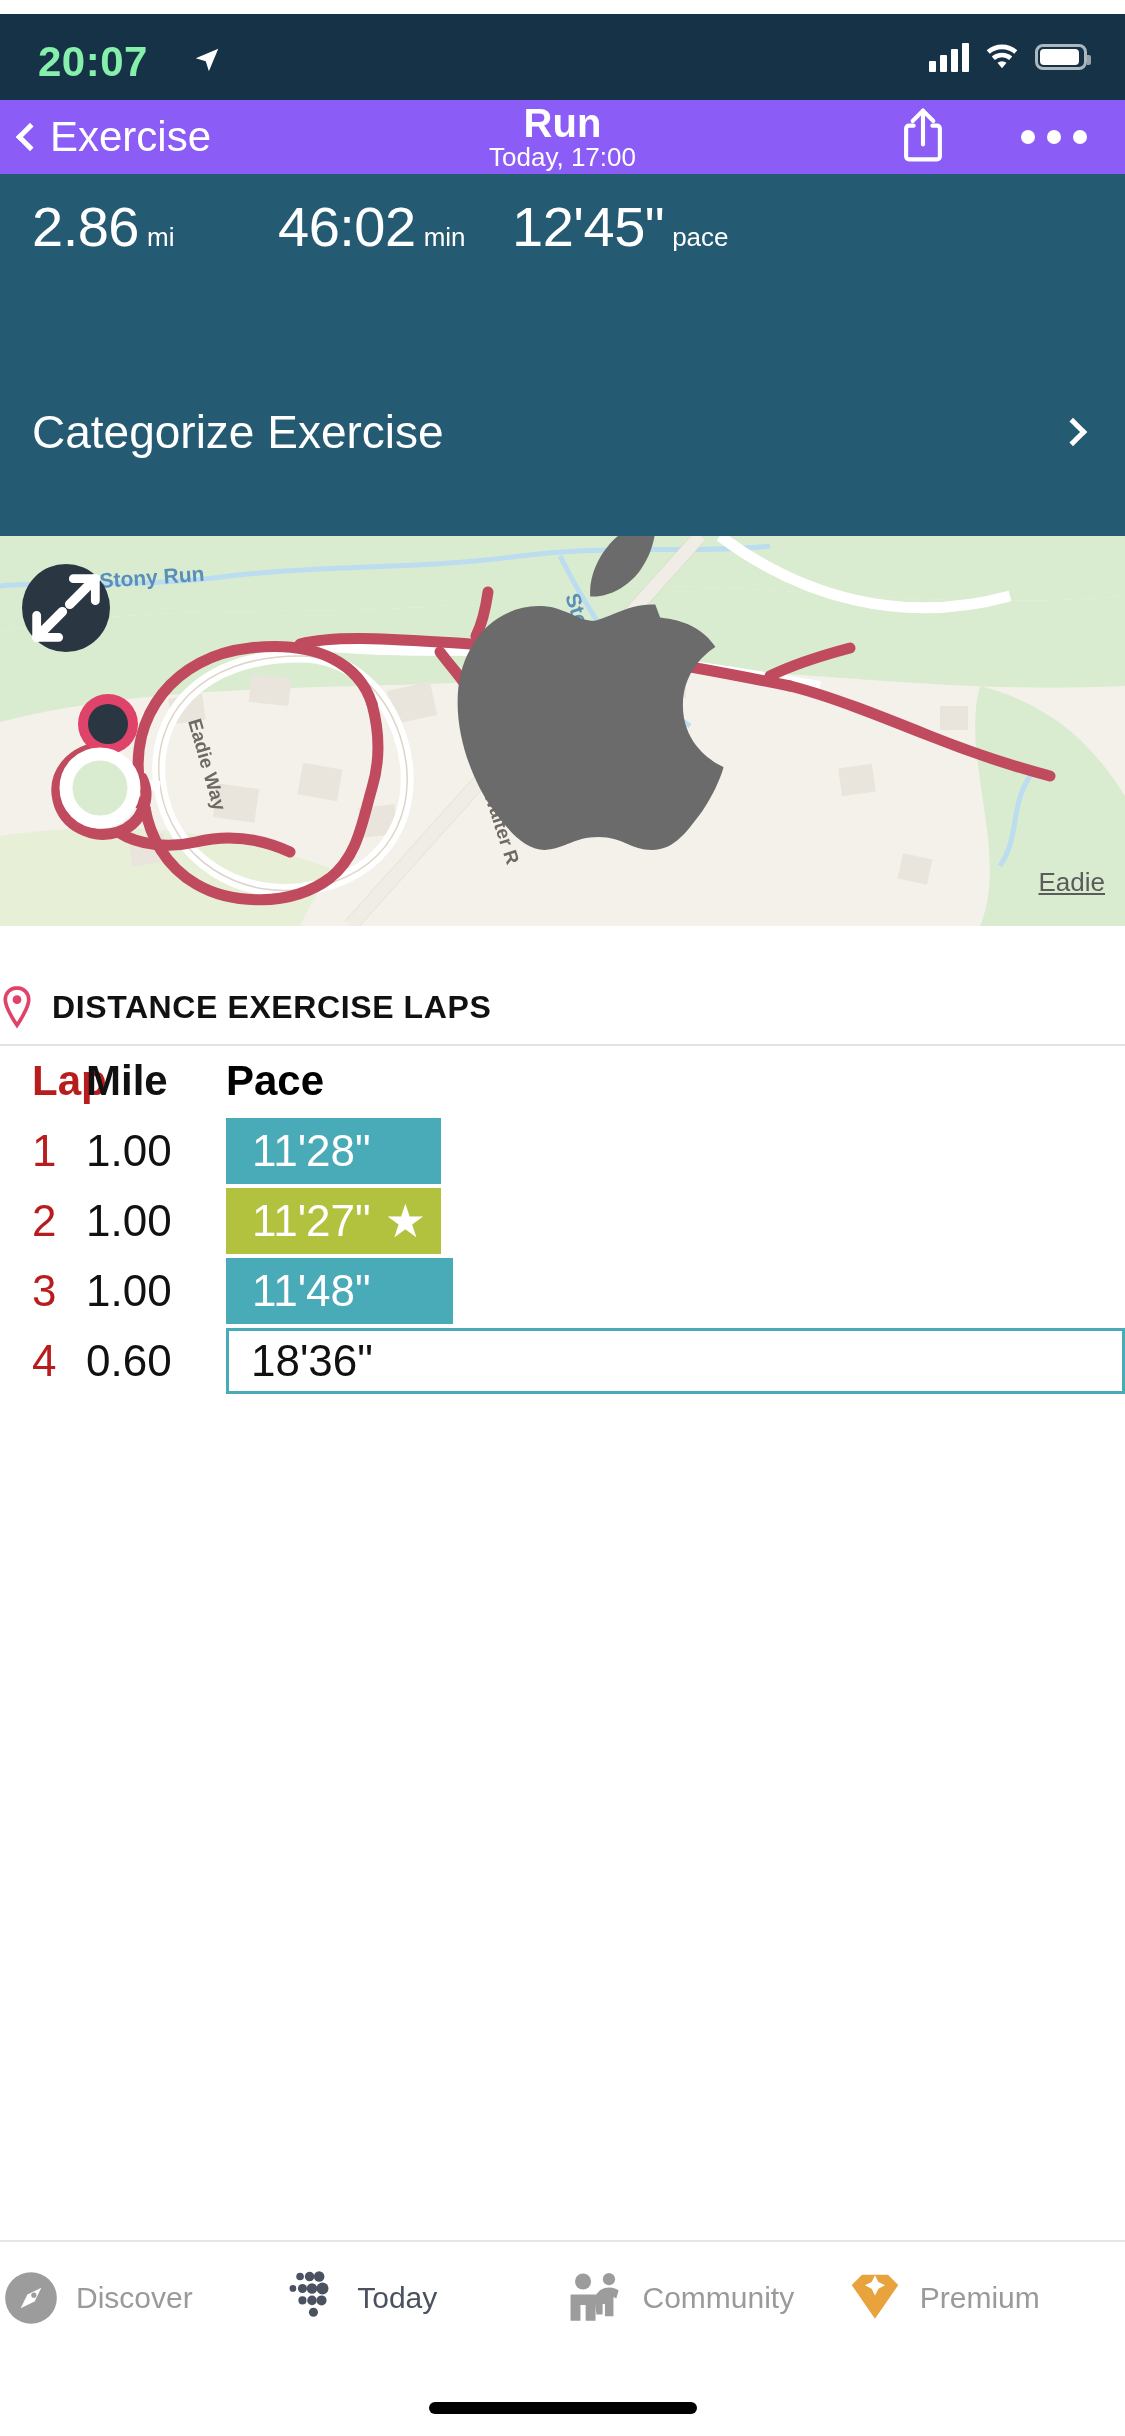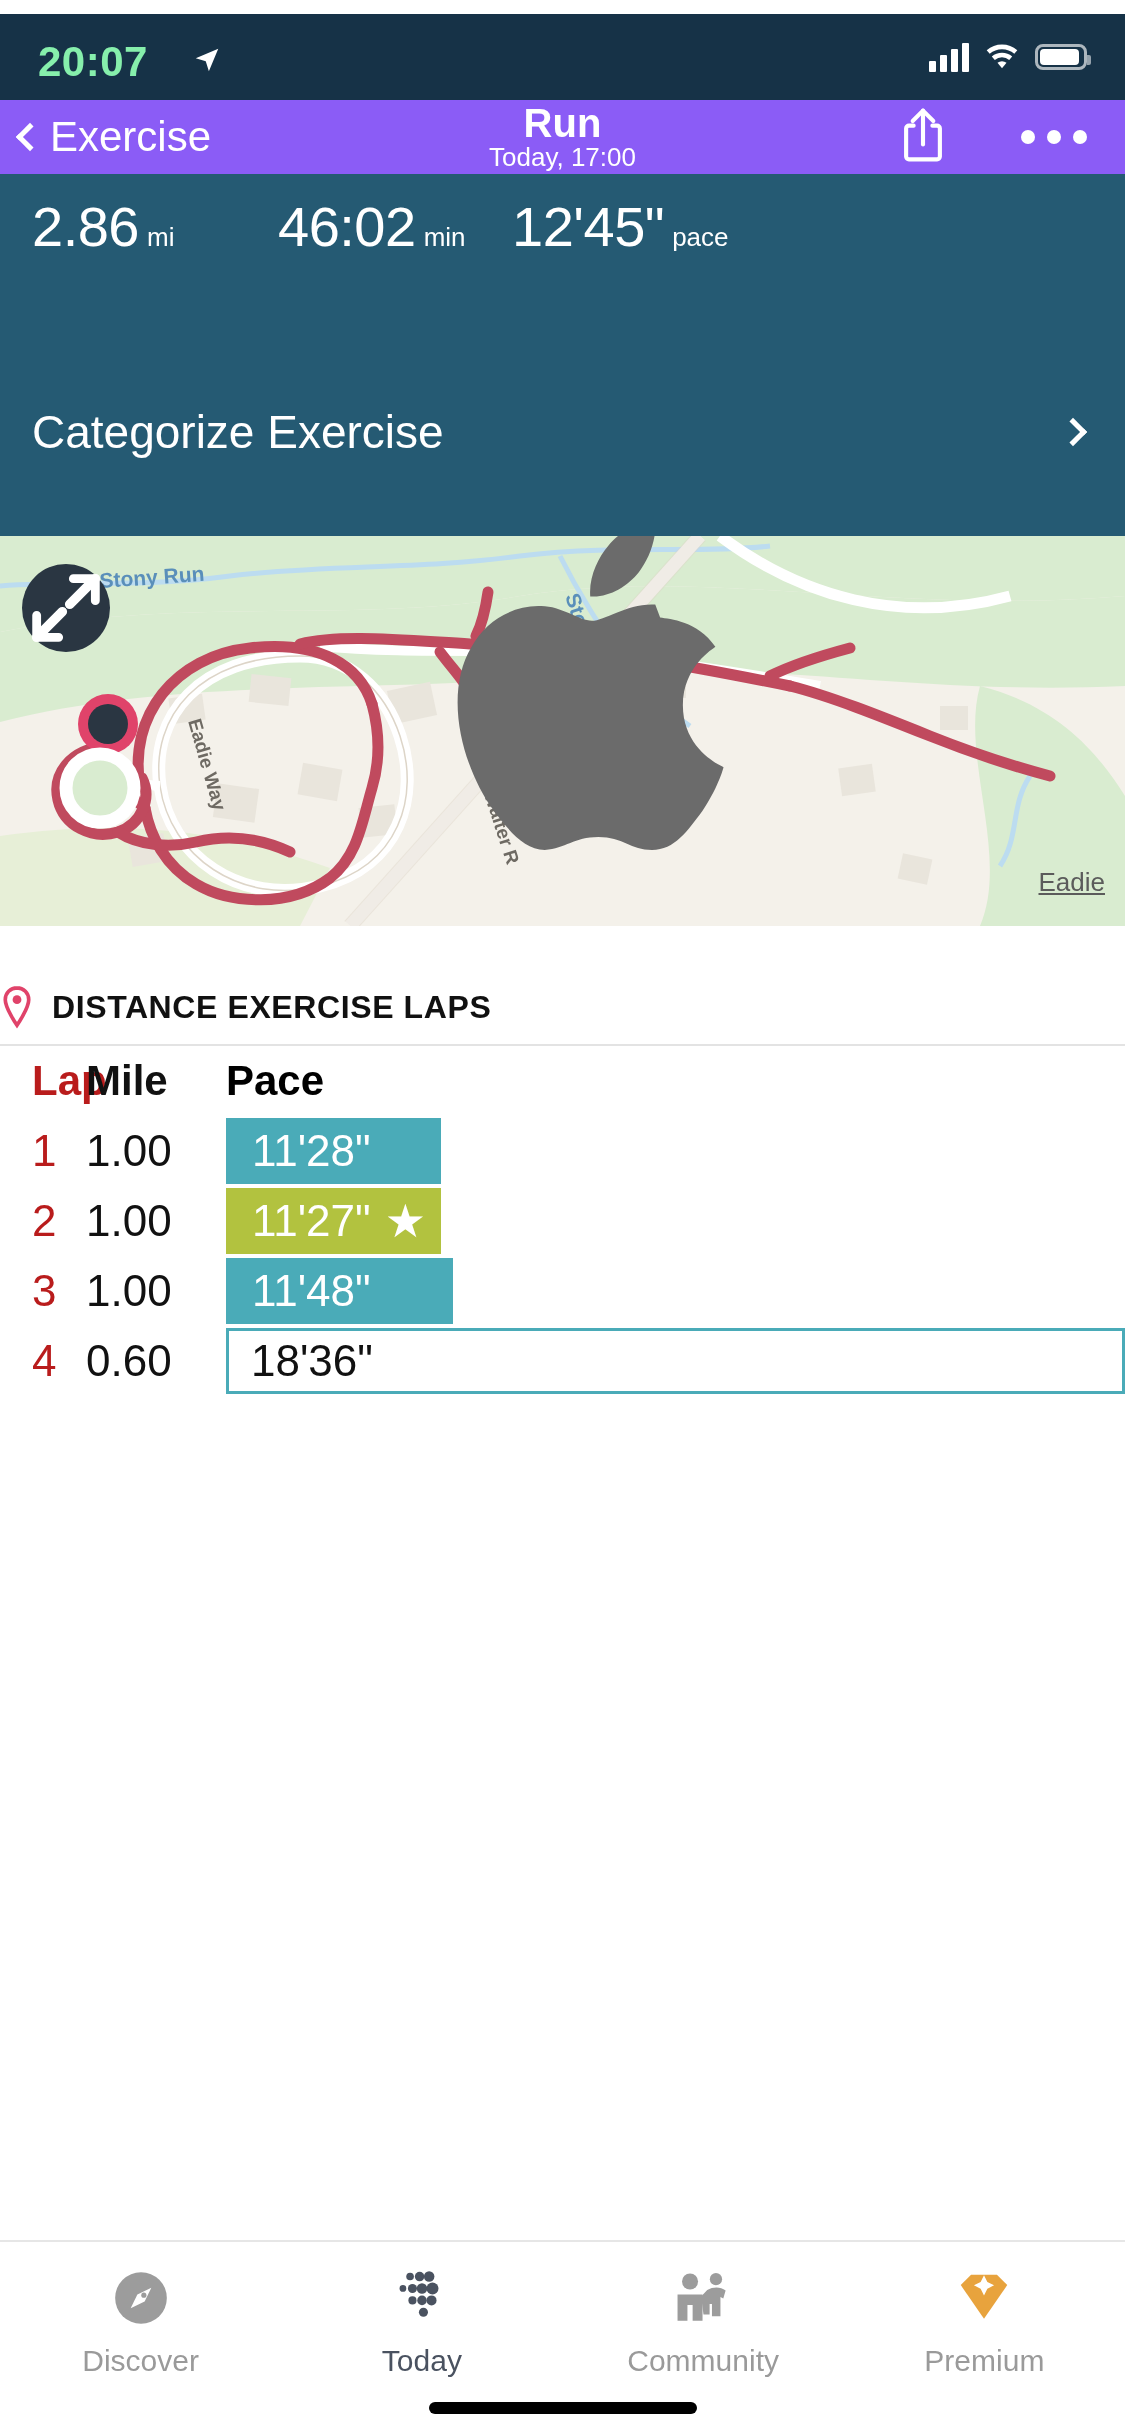--- a/index.html
+++ b/index.html
@@ -147,21 +147,21 @@
   }
   .star { font-size: 46px; line-height: 1; color: #fff; }
 
   
   .tabbar {
     position: absolute; bottom: 0; left: 0; width: 1125px; height: 196px;
     background: #fff; border-top: 2px solid #e6e6e6;
     display: flex; align-items: flex-start;
   }
   .tab {
-    flex: 1; display: flex; flex-direction: column; align-items: center;
+    flex: 1; display: flex; flex-direction: row; align-items: center;
     padding-top: 24px; gap: 14px; cursor: pointer;
   }
   .tab-label { font-size: 30px; color: #9a9a9a; }
   .tab.active .tab-label { color: #4a5260; }
   .tab-icon { height: 64px; display: flex; align-items: center; justify-content: center; }
   .home-indicator {
     position: absolute; bottom: 22px; left: 50%; transform: translateX(-50%);
     width: 268px; height: 12px; background: #000; border-radius: 8px;
   }
 </style>

